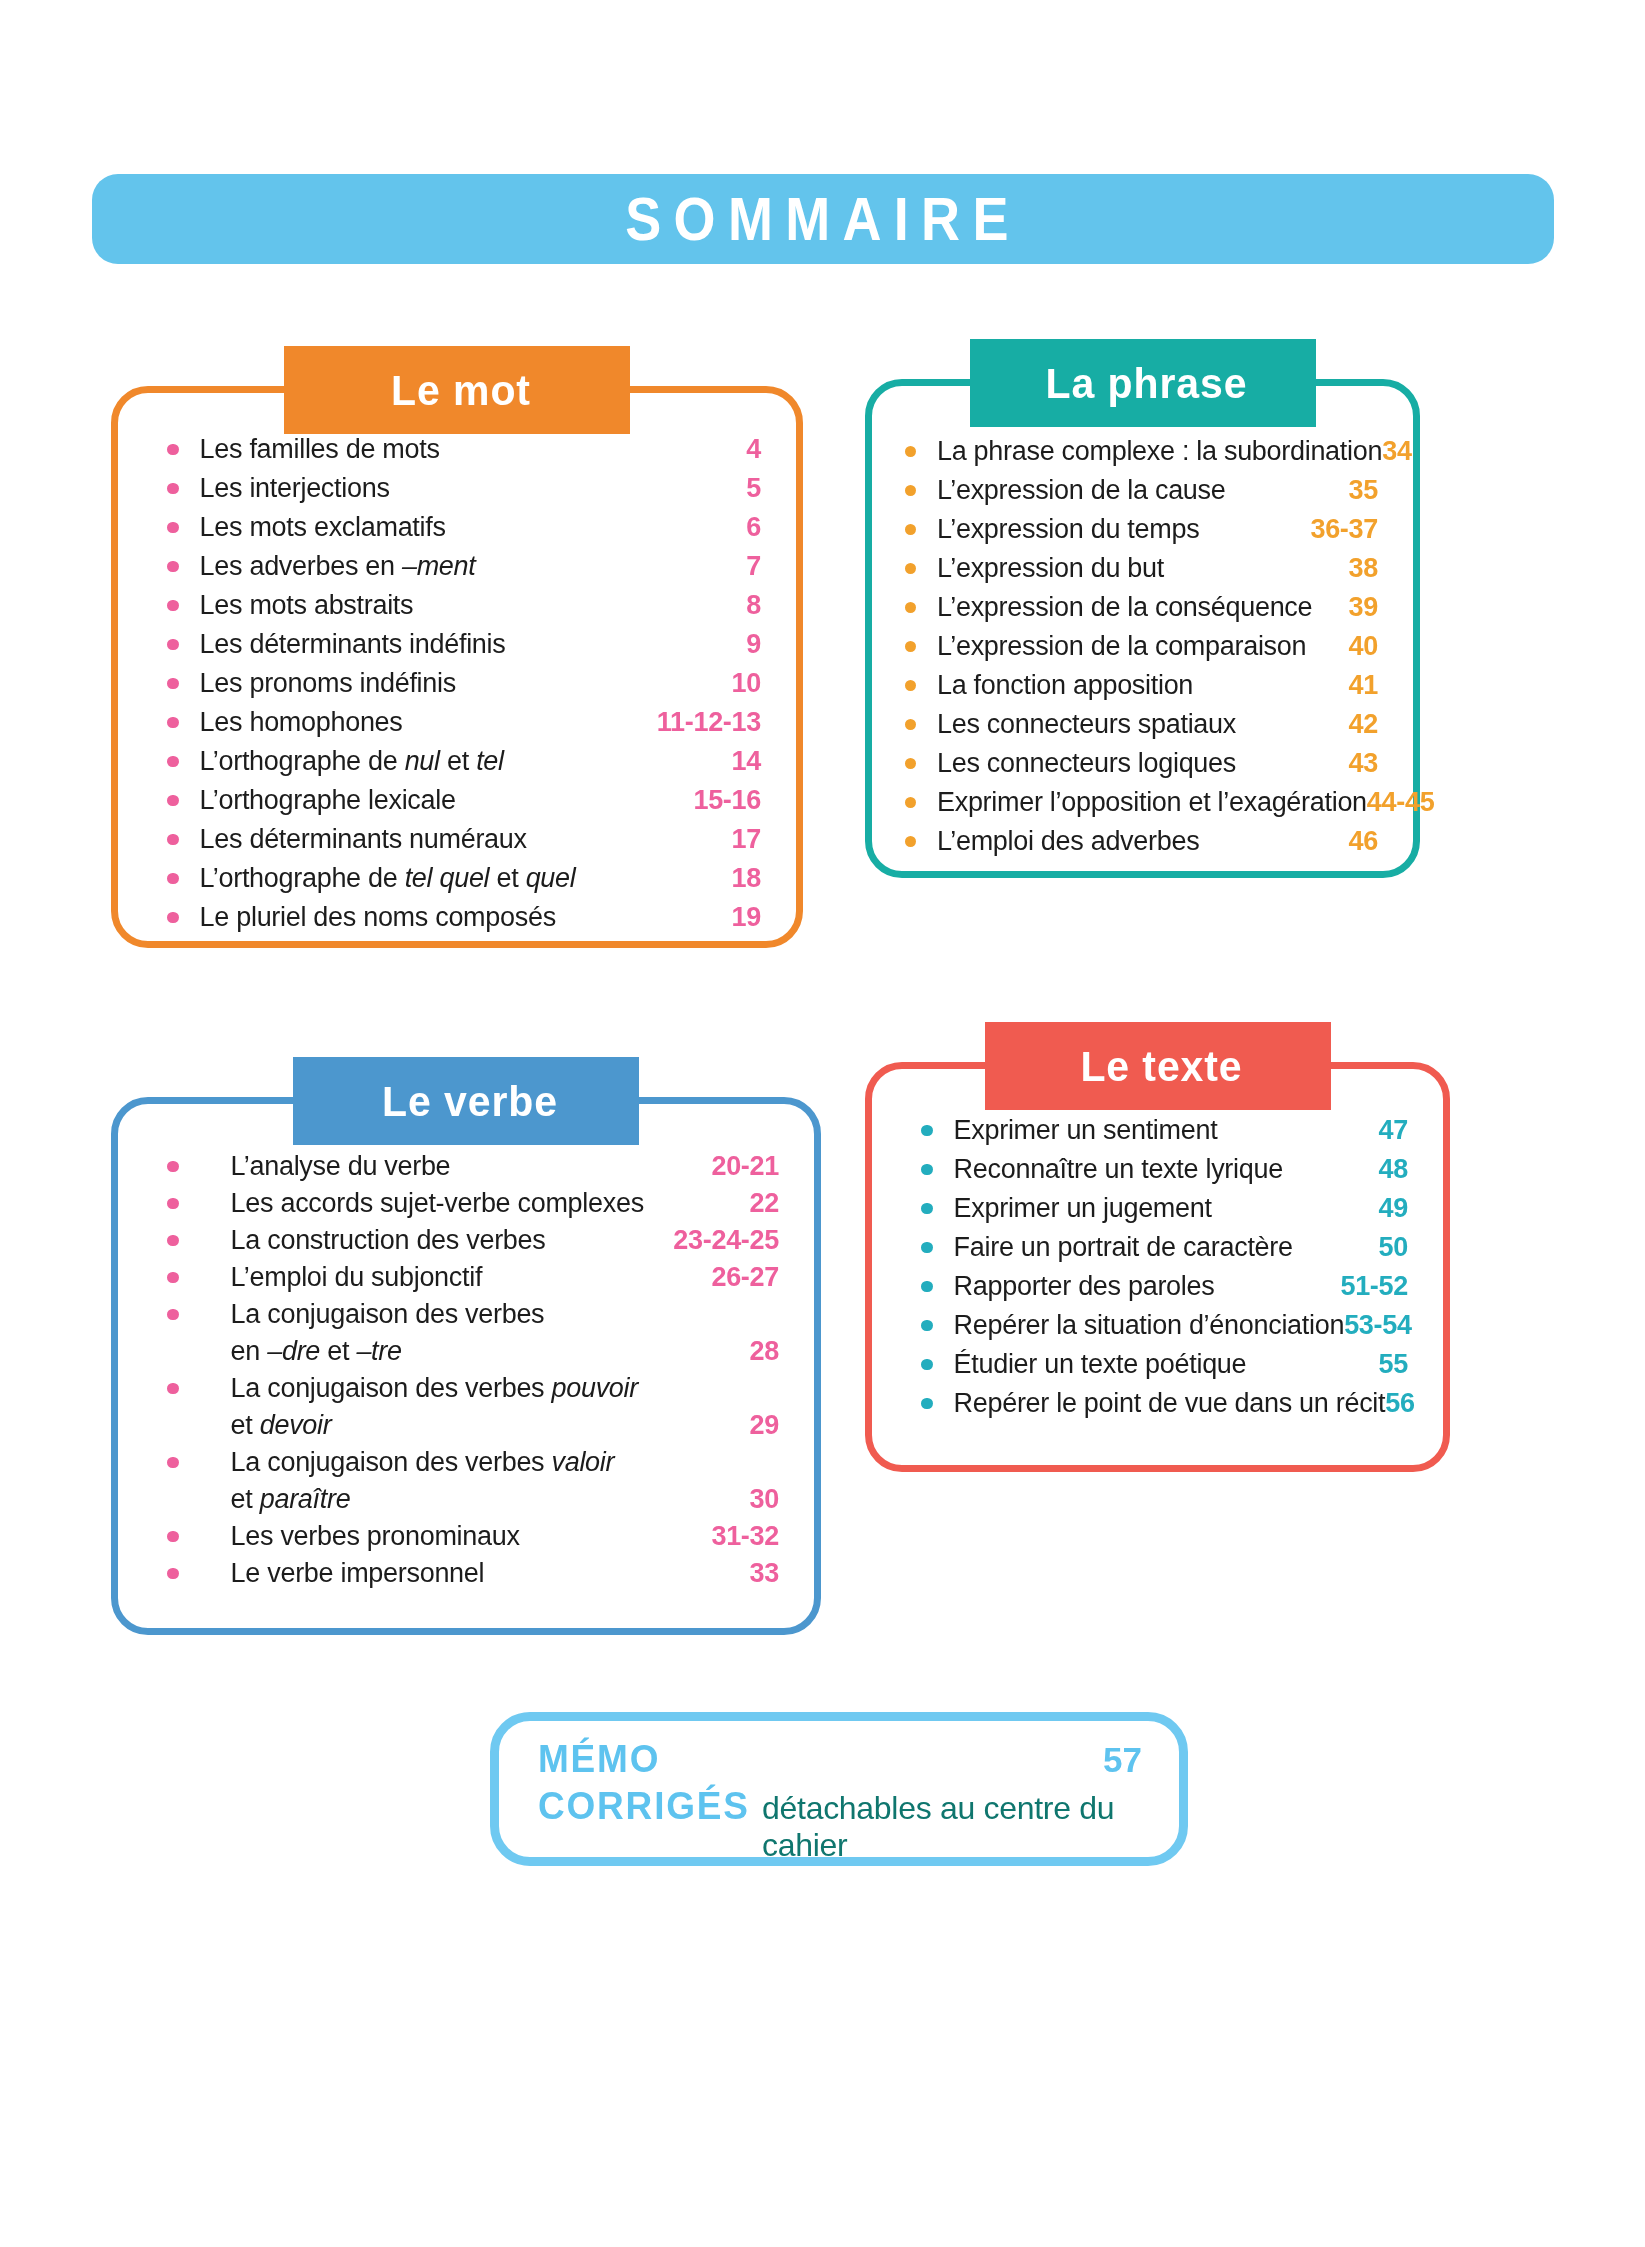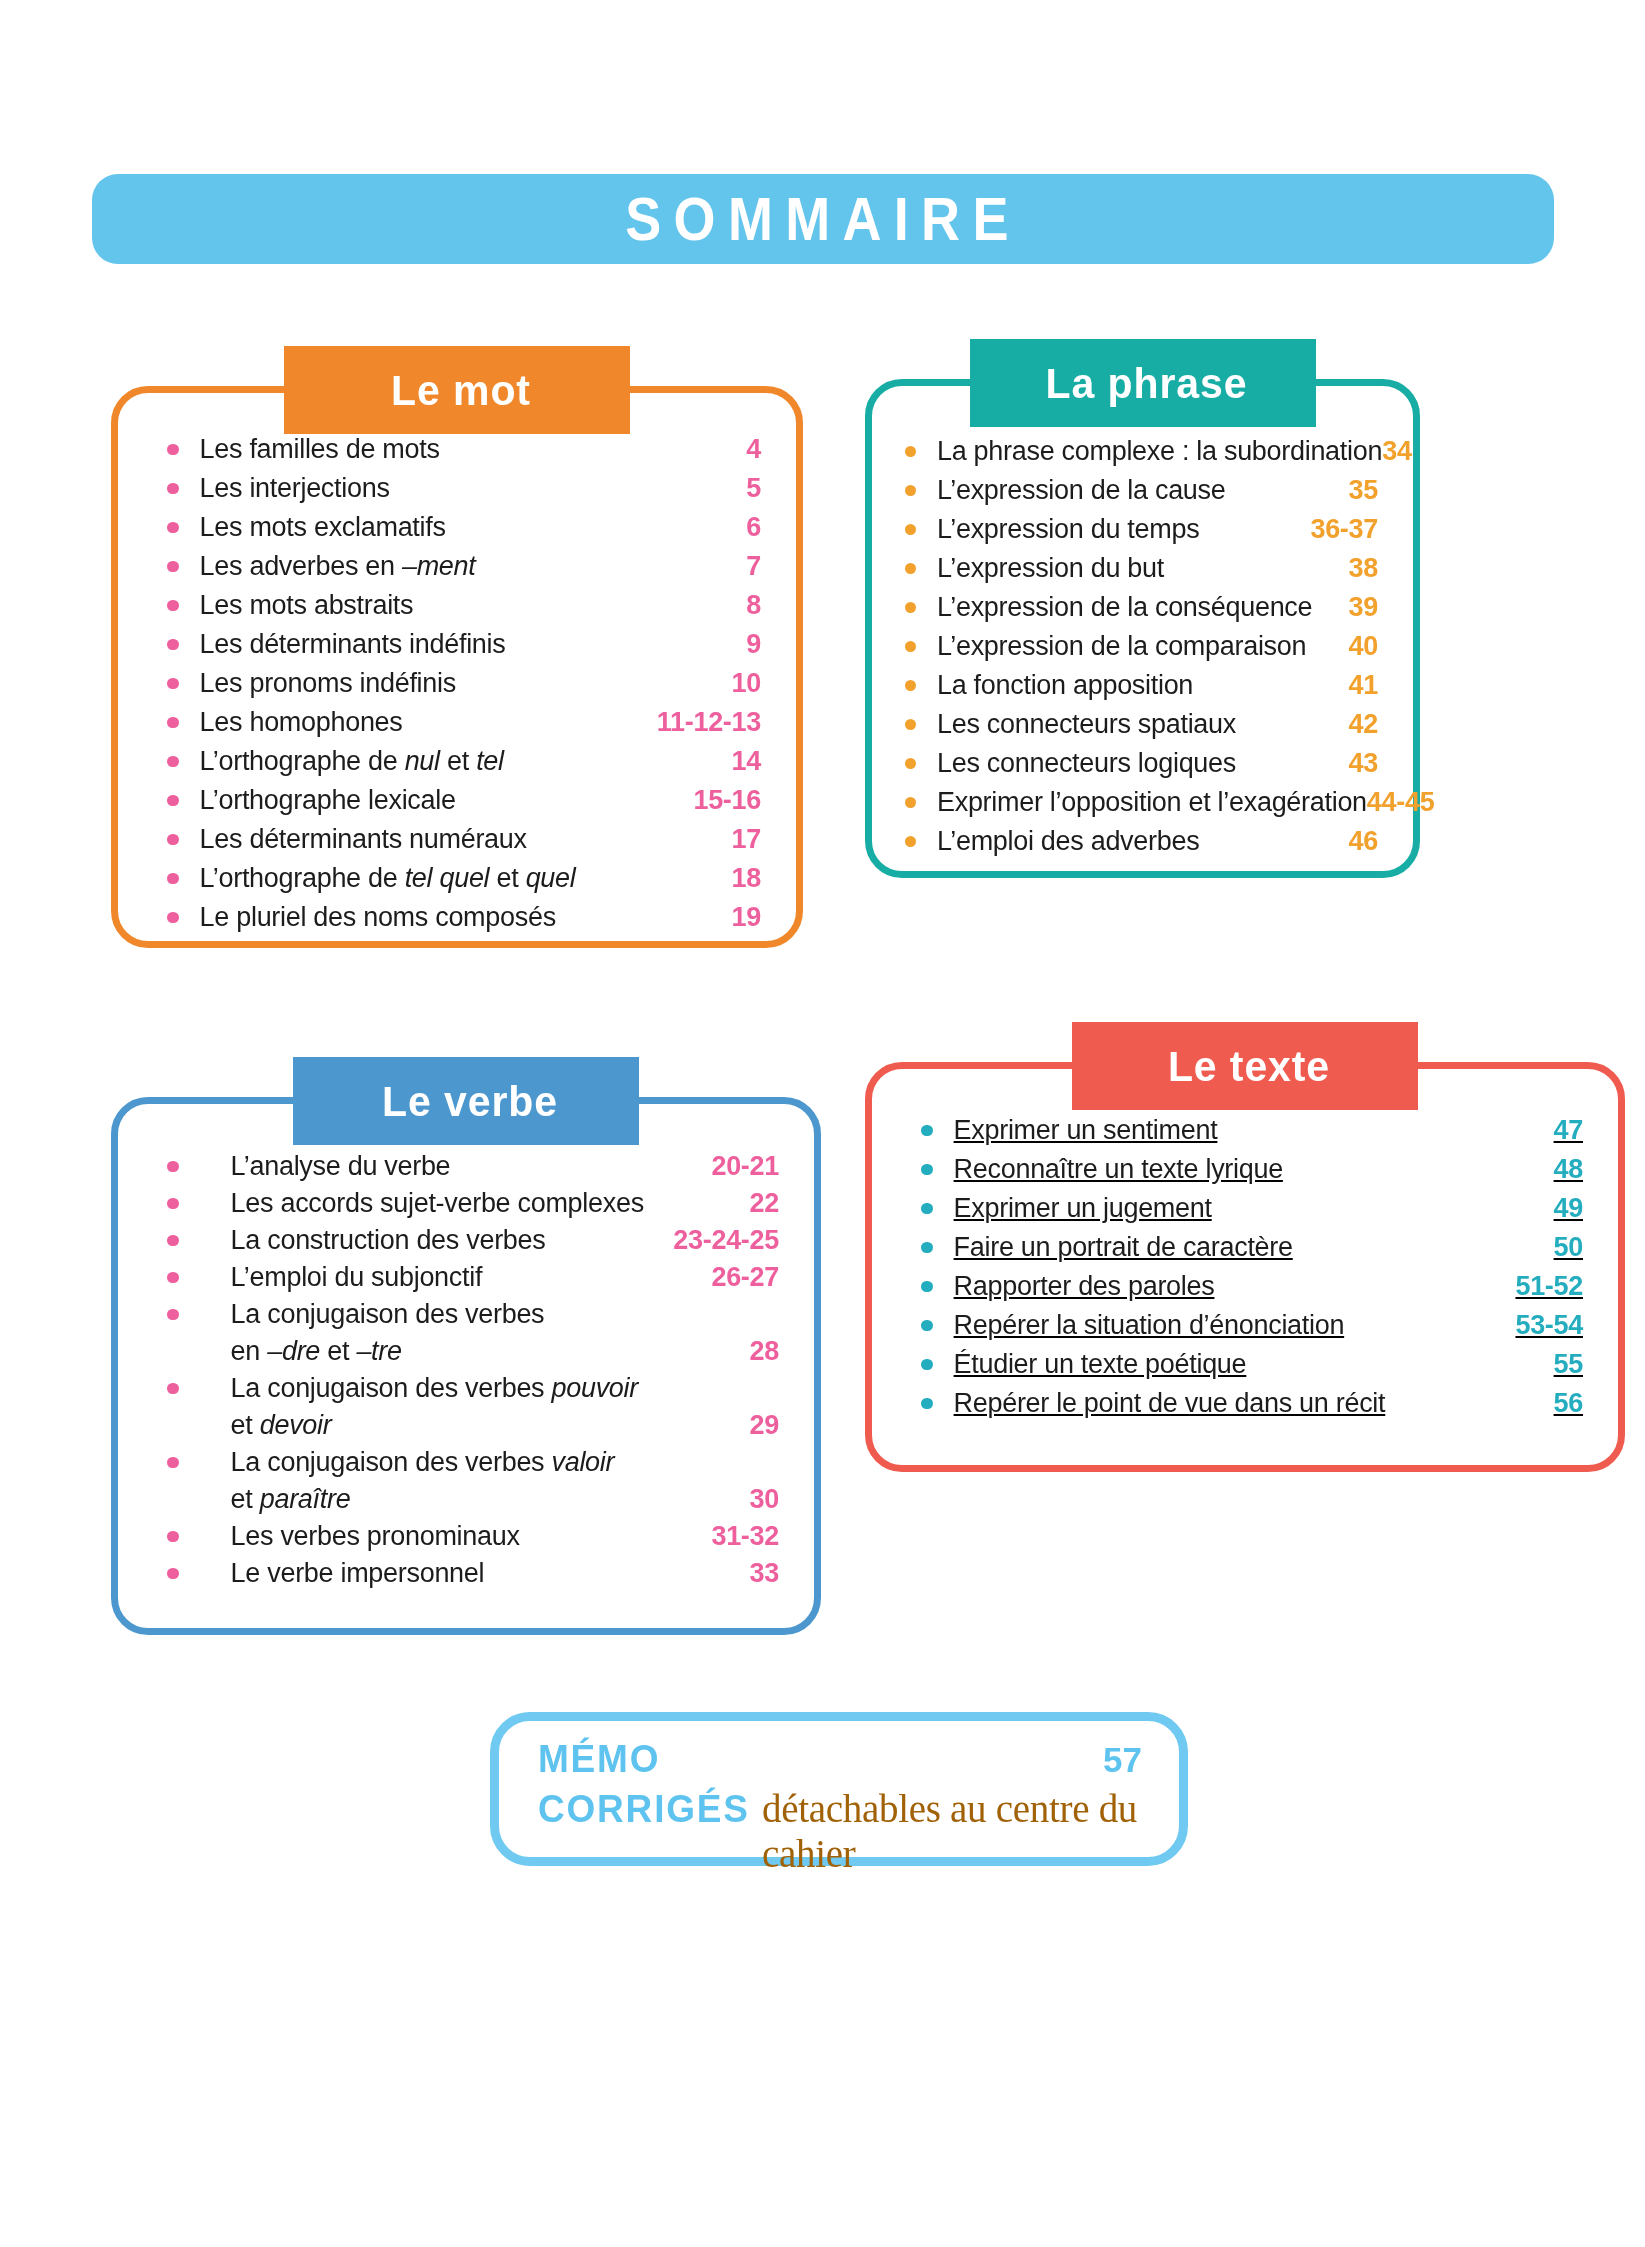--- a/index.html
+++ b/index.html
@@ -18,21 +18,21 @@
     letter-spacing:12.3px;transform:scaleY(1.12);
   }
   
   .toc-box{
     position:absolute;box-sizing:border-box;background:#fff;
     border:7px solid var(--theme,#888);border-radius:37px;
   }
   .box-mot   {left:111px;top:386px; width:692px;height:562px;}
   .box-phrase{left:865px;top:379px; width:555px;height:499px;}
   .box-verbe {left:111px;top:1097px;width:710px;height:538px;}
-  .box-texte {left:865px;top:1062px;width:760px;height:410px;text-decoration:underline;}
+  .box-texte {left:865px;top:1062px;width:585px;height:410px;}
   .tab{
     position:absolute;left:50%;top:-47px;transform:translateX(-50%);
     width:338px;height:88px;background:var(--theme,#888);
     display:flex;align-items:center;justify-content:center;padding-left:8px;
   }
   .tab-title{
     color:#fff;font-size:41px;font-weight:bold;letter-spacing:0.9px;
     transform:scaleY(1.05);white-space:nowrap;
   }
   
@@ -63,21 +63,21 @@
     box-sizing:border-box;border:9.7px solid var(--memo-border,#6FC9F1);
     border-radius:40px;background:#fff;padding:17.6px 37px 0 39px;
   }
   .memo-row1{display:flex;align-items:baseline;justify-content:space-between;}
   .memo-row2{display:flex;align-items:baseline;margin-top:5.3px;}
   .memo-accent{
     color:var(--memo-accent,#5EC3EF);font-size:37px;font-weight:bold;
     letter-spacing:1.8px;transform:scaleY(1.05);transform-origin:left bottom;
   }
   .memo-page{color:var(--memo-accent,#5EC3EF);font-size:35px;font-weight:bold;}
-  .memo-text{color:#a16207;font-size:39px;margin-left:12.3px;letter-spacing:-0.3px;font-family:Liberation Serif, serif;}
+  .memo-text{color:#0f766e;font-size:32px;margin-left:12.3px;letter-spacing:-0.3px;}
 </style>
 </head>
 <body>
 
 <div class="banner">
   <span class="banner-title">SOMMAIRE</span>
 </div>
 
 <section class="toc-box box-mot" style="--theme: #F0882B; --accent: #EE609D;">
   <div class="tab">

